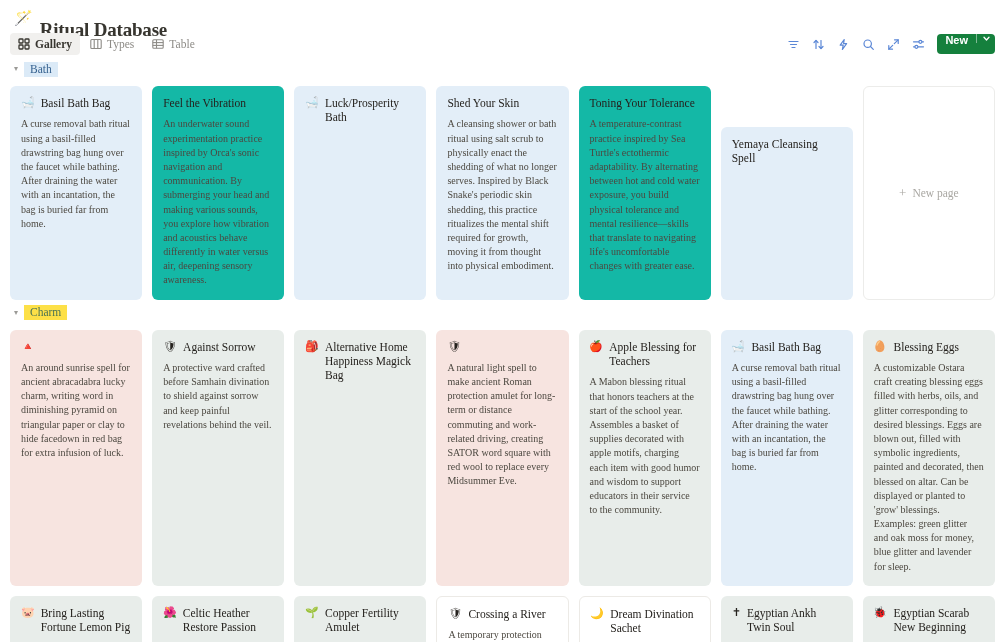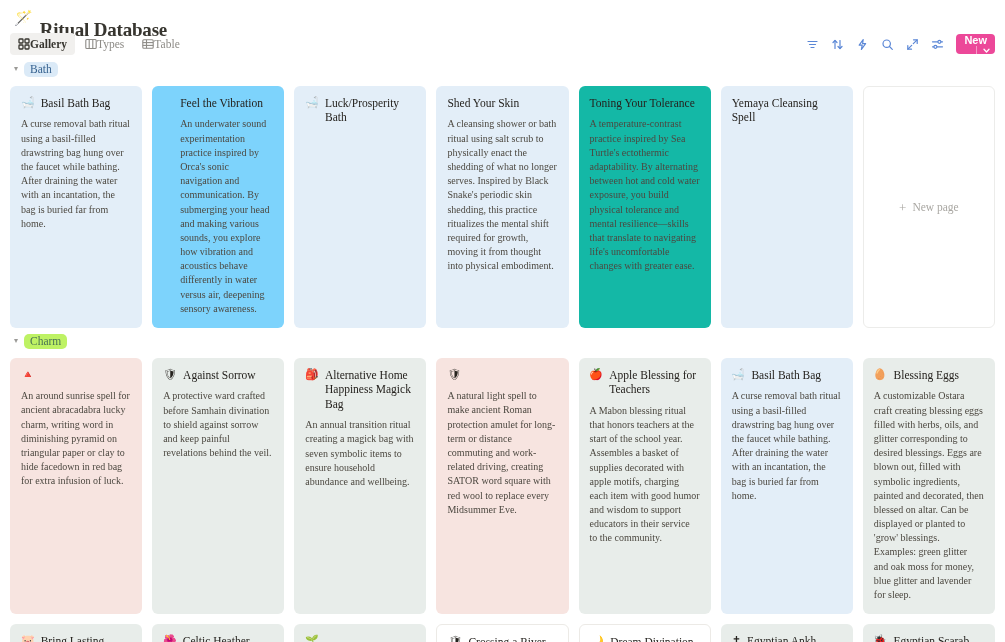--- a/index.html
+++ b/index.html
@@ -35,43 +35,42 @@
   
   .viewbar {
     height: 28px;
     display: flex;
     align-items: center;
     padding: 0 12px 0 10px;
     position: relative;
   }
   .view-tabs { display: flex; align-items: center; gap: 2px; }
   .view-tab {
-    display: flex; align-items: center; 
+    display: flex; align-items: center; gap: 5px;
     height: 22px;
     padding: 0 8px;
     border-radius: 4px;
     font-size: 11.5px;
     color: #8d8b86;
     cursor: pointer;
     white-space: nowrap;
     font-family: "Liberation Serif", serif;
   }
   .view-tab.active { background: #f1f0ee; color: #37352f; font-weight: bold; }
   .view-tab svg { display: block; }
 
   .toolbar { position: absolute; right: 10px; top: 0; height: 28px; display: flex; align-items: center; gap: 9px; }
   .tb-icon { width: 16px; height: 16px; display: flex; align-items: center; justify-content: center; cursor: pointer; color: #5b87d6; }
   .new-btn-group {
-    display: flex; align-items: flex-end;
-    background: #ec4899;
+    display: flex; align-items: flex-start;
+    background: #15803d;
     border-radius: 4px;
     overflow: hidden;
     height: 20px;
     margin-left: 2px;
-    flex-direction: column;
   }
   .new-btn {
     color: #fff; font-size: 11px; font-weight: bold;
     padding: 0 8px; display: flex; align-items: center; cursor: pointer;
     font-family: "Liberation Sans", sans-serif;
   }
   .new-caret {
     color: #fff; width: 19px; display: flex; align-items: center; justify-content: center;
     border-left: 1px solid rgba(255,255,255,.45); cursor: pointer;
   }
@@ -82,21 +81,21 @@
   .group-head {
     display: flex; align-items: center; gap: 6px;
     height: 22px;
     padding-left: 4px;
     margin-bottom: 6px;
   }
   .grp-caret { font-size: 8px; color: #9b9a97; cursor: pointer; line-height: 1; }
   .grp-badge {
     font-size: 11.5px;
     padding: 1px 6px 2px 6px;
-    border-radius: 5px;
+    border-radius: 0;
     font-family: "Liberation Serif", serif;
     white-space: nowrap;
   }
 
   
   .grid {
     display: grid;
     grid-template-columns: repeat(7, 1fr);
     gap: 10px;
   }
@@ -246,21 +245,21 @@
           <span class="grp-badge" style="background: rgb(219, 234, 247); color: rgb(53, 97, 143);">Bath</span>
         </div>
         <div class="grid">
           <div class="card" style="background: rgb(227, 238, 248);">
             <div class="card-title">
               <span class="card-emoji">🛁</span>
               <span class="card-name">Basil Bath Bag</span>
             </div>
             <div class="card-desc">A curse removal bath ritual using a basil-filled drawstring bag hung over the faucet while bathing. After draining the water with an incantation, the bag is buried far from home.</div>
           </div>
-          <div class="card" style="background: #7dd3fc; padding-left: 28px;">
+          <div class="card" style="background: #14b8a6;">
             <div class="card-title">
               <span class="card-name">Feel the Vibration</span>
             </div>
             <div class="card-desc">An underwater sound experimentation practice inspired by Orca's sonic navigation and communication. By submerging your head and making various sounds, you explore how vibration and acoustics behave differently in water versus air, deepening sensory awareness.</div>
           </div>
           <div class="card" style="background: rgb(227, 238, 248);">
             <div class="card-title">
               <span class="card-emoji">🛁</span>
               <span class="card-name">Luck/Prosperity Bath</span>
             </div>
@@ -270,56 +269,55 @@
               <span class="card-name">Shed Your Skin</span>
             </div>
             <div class="card-desc">A cleansing shower or bath ritual using salt scrub to physically enact the shedding of what no longer serves. Inspired by Black Snake's periodic skin shedding, this practice ritualizes the mental shift required for growth, moving it from thought into physical embodiment.</div>
           </div>
           <div class="card" style="background: #14b8a6;">
             <div class="card-title">
               <span class="card-name">Toning Your Tolerance</span>
             </div>
             <div class="card-desc">A temperature-contrast practice inspired by Sea Turtle's ectothermic adaptability. By alternating between hot and cold water exposure, you build physical tolerance and mental resilience—skills that translate to navigating life's uncomfortable changes with greater ease.</div>
           </div>
-          <div class="card" style="background: rgb(227, 238, 248);">
+          <div class="card" style="background: rgb(227, 238, 248); margin-top: 41px;">
             <div class="card-title">
               <span class="card-name">Yemaya Cleansing Spell</span>
             </div>
           </div>
           <div class="newpage-card">
             <span class="plus">+</span>
             <span>New page</span>
           </div>
         </div>
       </div>
       <div class="group">
         <div class="group-head">
           <span class="grp-caret">▾</span>
-          <span class="grp-badge" style="background: #bef264; color: rgb(74, 115, 84);">Charm</span>
+          <span class="grp-badge" style="background: #fde047; color: rgb(74, 115, 84);">Charm</span>
         </div>
         <div class="grid">
           <div class="card" style="background: rgb(247, 228, 224);">
             <div class="card-title">
               <span class="card-emoji">🔺</span>
             </div>
             <div class="card-desc">An around sunrise spell for ancient abracadabra lucky charm, writing word in diminishing pyramid on triangular paper or clay to hide facedown in red bag for extra infusion of luck.</div>
           </div>
           <div class="card" style="background: rgb(232, 237, 234);">
             <div class="card-title">
               <span class="card-emoji">🛡</span>
               <span class="card-name">Against Sorrow</span>
             </div>
             <div class="card-desc">A protective ward crafted before Samhain divination to shield against sorrow and keep painful revelations behind the veil.</div>
           </div>
           <div class="card" style="background: rgb(232, 237, 234);">
             <div class="card-title">
               <span class="card-emoji">🎒</span>
               <span class="card-name">Alternative Home Happiness Magick Bag</span>
             </div>
-            <div class="card-desc">An annual transition ritual creating a magick bag with seven symbolic items to ensure household abundance and wellbeing.</div>
           </div>
           <div class="card" style="background: rgb(247, 228, 224);">
             <div class="card-title">
               <span class="card-emoji">🛡</span>
             </div>
             <div class="card-desc">A natural light spell to make ancient Roman protection amulet for long-term or distance commuting and work-related driving, creating SATOR word square with red wool to replace every Midsummer Eve.</div>
           </div>
           <div class="card" style="background: rgb(232, 237, 234);">
             <div class="card-title">
               <span class="card-emoji">🍎</span>
@@ -351,20 +349,21 @@
           <div class="card" style="background: rgb(232, 237, 234);">
             <div class="card-title">
               <span class="card-emoji">🌺</span>
               <span class="card-name">Celtic Heather Restore Passion</span>
             </div>
             <div class="card-desc">A Friday Celtic tree stave ritual to restore passion and excitement to a mundane relationship or life using Ur symbol (Heather) etched on a twig placed in soil at front door to rekindle joy and ecstasy.</div>
           </div>
           <div class="card" style="background: rgb(232, 237, 234);">
             <div class="card-title">
               <span class="card-emoji">🌱</span>
+              <span class="card-name">Copper Fertility Amulet</span>
             </div>
             <div class="card-desc">A Friday sunset ritual charging a copper ring or bracelet with six green candles and rose or lavender oil in a clockwise circle to enhance fertility for those undergoing treatments or IVF.</div>
           </div>
           <div class="card plain" style="background: rgb(255, 255, 255);">
             <div class="card-title">
               <span class="card-emoji">🛡</span>
               <span class="card-name">Crossing a River</span>
             </div>
             <div class="card-desc">A temporary protection charm for safely crossing dangerous or unknown rivers. Three dry pebbles are carried during the crossing and returned to the ground afterward.</div>
           </div>

